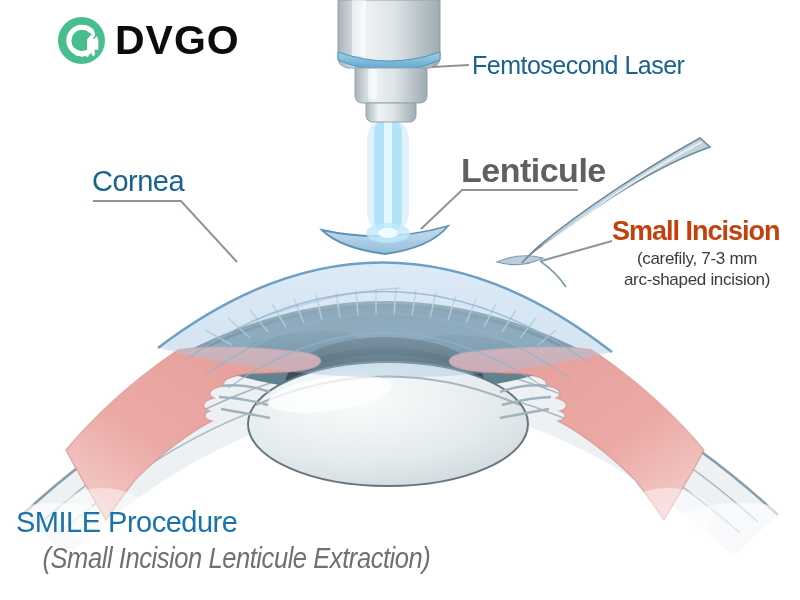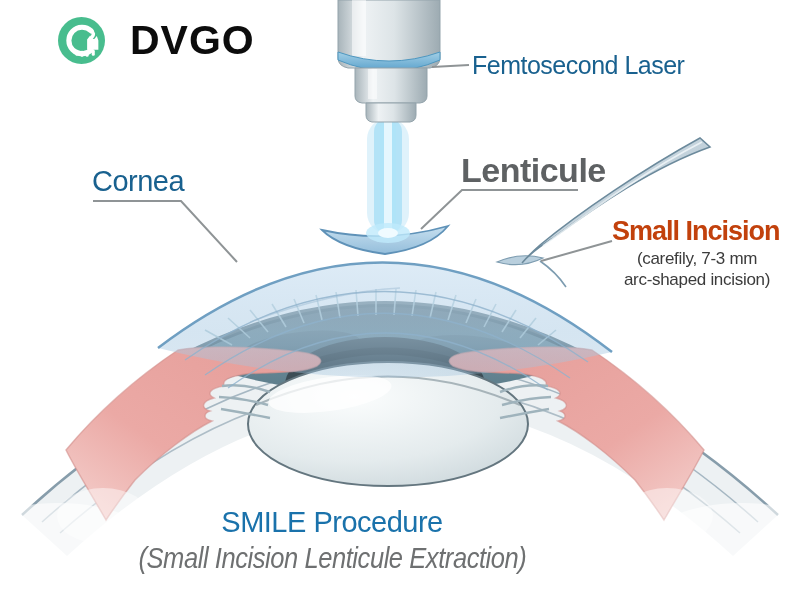--- a/index.html
+++ b/index.html
@@ -6,25 +6,25 @@
   .canvas{position:relative;width:800px;height:600px;background:#ffffff;overflow:hidden;
           font-family:"Liberation Sans",sans-serif;}
   .canvas svg.scene{position:absolute;left:0;top:0;}
   .label{position:absolute;white-space:nowrap;letter-spacing:-0.5px;}
   .lbl-femto{left:472px;top:51px;font-size:25px;color:#19618f;}
   .lbl-cornea{left:92px;top:165px;font-size:29px;color:#19618f;}
   .lbl-lenticule{left:461px;top:151px;font-size:34px;color:#5e6163;font-weight:bold;}
   .lbl-smallinc{left:612px;top:216px;font-size:27px;font-weight:700;color:#c2410c;letter-spacing:-1px;}
   .lbl-note{position:absolute;left:597px;top:249px;width:200px;text-align:center;
             font-size:17px;line-height:1.22;color:#3b3b3b;letter-spacing:-0.3px;}
-  .caption{position:absolute;left:0;top:506px;width:664px;text-align:center;}
+  .caption{position:absolute;left:0;top:506px;width:664px;padding-left:16px;}
   .cap-title{font-size:29px;color:#1a72ab;letter-spacing:-0.5px;}
   .cap-sub{font-size:29px;color:#6e7071;letter-spacing:-0.5px;margin-top:3px;font-style:italic;}
   .cap-sub span{display:inline-block;transform:scaleX(0.88);transform-origin:center;}
-  .logo{position:absolute;left:58px;top:17px;display:flex;align-items:center;gap:25px;}
+  .logo{position:absolute;left:58px;top:17px;display:flex;align-items:center;gap:10px;}
   .logo .brand{font-size:41px;font-weight:800;color:#0c0c0c;letter-spacing:1px;line-height:1;}
 </style>
 </head>
 <body>
 
 <div class="canvas">
 
   <svg class="scene" width="800" height="600" viewBox="0 0 800 600">
     <defs>
       <linearGradient id="pinkL" x1="1" y1="0" x2="0" y2="1">

